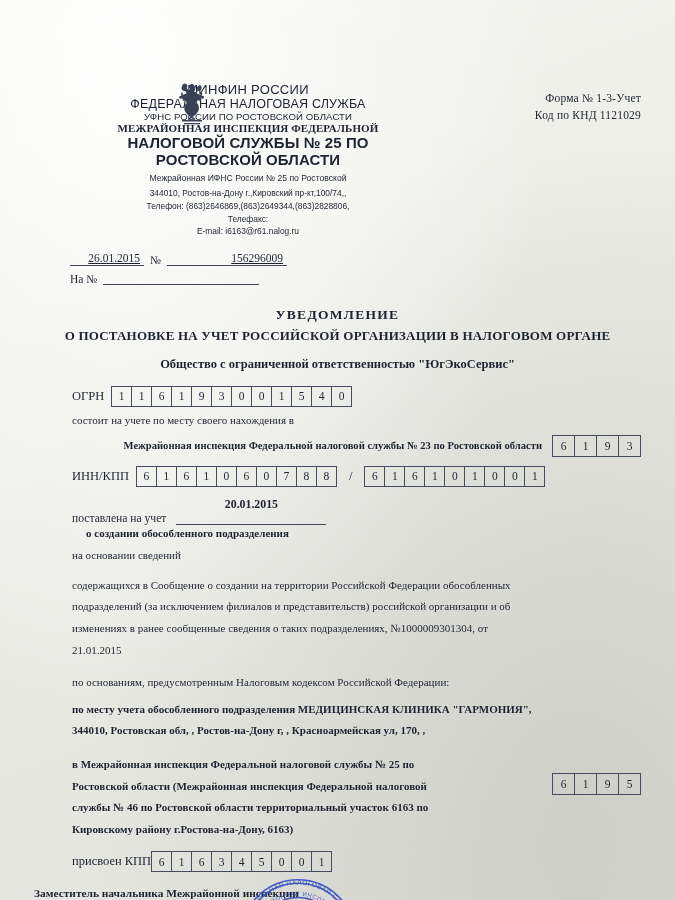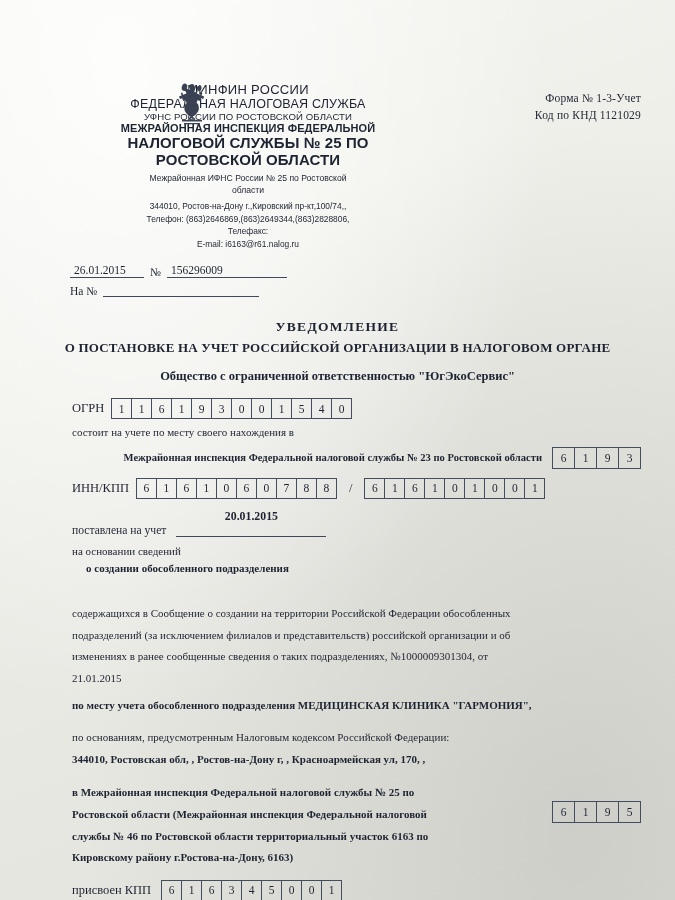--- a/index.html
+++ b/index.html
@@ -46,37 +46,38 @@
   }
   .org{
     margin-top:52px;
     text-align:center;
     width:400px;
     margin-left:14px;
   }
   .org .l1{font-size:13px;letter-spacing:.3px;font-family:"Liberation Sans",sans-serif;}
   .org .l2{font-size:12.5px;letter-spacing:.2px;font-family:"Liberation Sans",sans-serif;}
   .org .l3{font-size:9.6px;letter-spacing:.1px;font-family:"Liberation Sans",sans-serif;}
-  .org .l4{font-size:11px;font-weight:bold;letter-spacing:.1px;font-family:Liberation Sans, sans-serif;}
+  .org .l4{font-size:11px;font-weight:bold;letter-spacing:.1px;font-family:Liberation Serif, serif;}
   .org .l5{font-size:15px;font-weight:bold;letter-spacing:.1px;font-family:"Liberation Sans",sans-serif;}
   .org .small{font-size:8.6px;line-height:1.45;font-family:"Liberation Sans",sans-serif;}
   .org .addr{font-size:8.4px;line-height:1.5;font-family:"Liberation Sans",sans-serif;}
   .org div{margin:0;}
   
   .datarow{
     margin-top:14px;
     margin-left:36px;
     font-size:11.5px;
   }
   .datarow .line1{display:flex;align-items:flex-end;gap:6px;}
   .u{
     border-bottom:1px solid #41485c;
     display:inline-block;
-    text-align:left;
+    text-align:right;
     padding:0 4px 1px 4px;
+    text-decoration:underline;
   }
   .d-date{width:66px;}
   .d-num{width:112px;}
   .line2{margin-top:7px;display:flex;align-items:flex-end;gap:6px;}
   .d-na{width:148px;}
   
   .title{
     text-align:center;
     margin-top:22px;
     font-size:13.5px;
@@ -130,21 +131,21 @@
     display:flex;align-items:flex-end;gap:10px;margin-top:10px;font-size:11.6px;
   }
   .reg-date{
     border-bottom:1px solid #41485c;
     width:150px;text-align:center;font-weight:bold;font-size:11.8px;padding-bottom:12px;
   }
   .block-right{
     display:flex;justify-content:space-between;align-items:flex-start;
   }
   .block-right .leftcol{flex:1;}
-  .kpp-row{display:flex;align-items:center;gap:10px;margin-top:14px;}
+  .kpp-row{display:flex;align-items:center;margin-top:14px;}
   
   .sign{
     margin-top:13px;
     position:relative;
     font-size:11.4px;
     line-height:1.45;
     min-height:110px;
   }
   .sign .who{width:300px;font-weight:bold;}
   
@@ -177,21 +178,20 @@
       </div>
 
       <div class="org">
         <div class="l1">МИНФИН РОССИИ</div>
         <div class="l2">ФЕДЕРАЛЬНАЯ НАЛОГОВАЯ СЛУЖБА</div>
         <div class="l3">УФНС РОССИИ ПО РОСТОВСКОЙ ОБЛАСТИ</div>
         <div class="l4">МЕЖРАЙОННАЯ ИНСПЕКЦИЯ ФЕДЕРАЛЬНОЙ</div>
         <div class="l5">НАЛОГОВОЙ СЛУЖБЫ № 25 ПО</div>
         <div class="l5">РОСТОВСКОЙ ОБЛАСТИ</div>
         <div class="small" style="margin-top:4px">Межрайонная ИФНС России № 25 по Ростовской</div>
-        <div class="small">области</div>
         <div class="addr" style="margin-top:3px">344010,  Ростов-на-Дону г.,Кировский пр-кт,100/74,,</div>
         <div class="addr">Телефон: (863)2646869,(863)2649344,(863)2828806,</div>
         <div class="addr">Телефакс:</div>
         <div class="addr">E-mail: i6163@r61.nalog.ru</div>
       </div>
     </div>
 
     <div class="datarow">
       <div class="line1">
         <span class="u d-date">26.01.2015</span>
@@ -263,30 +263,30 @@
         <span class="cell">0</span>
         <span class="cell">0</span>
         <span class="cell">1</span>
       </span>
     </div>
 
     <div class="reg-row" style="margin-left:38px">
       <span>поставлена на учет</span>
       <span class="reg-date">20.01.2015</span>
     </div>
+    <div class="p bold" style="margin-left:52px;margin-top:1px">о создании обособленного подразделения</div>
     <div class="p" style="margin-left:38px;margin-top:7px">на основании сведений</div>
-    <div class="p bold" style="margin-left:52px;margin-top:1px">о создании обособленного подразделения</div>
-
-    <div class="p" style="margin-left:38px;margin-top:30px">содержащихся в  Сообщение о создании на территории Российской Федерации обособленных</div>
+
+    <div class="p" style="margin-left:38px;margin-top:14px">содержащихся в  Сообщение о создании на территории Российской Федерации обособленных</div>
     <div class="p" style="margin-left:38px">подразделений (за исключением филиалов и представительств) российской организации и об</div>
     <div class="p" style="margin-left:38px">изменениях в ранее сообщенные сведения о таких подразделениях, №1000009301304, от</div>
     <div class="p" style="margin-left:38px">21.01.2015</div>
 
+    <div class="p" style="margin-left:38px;margin-top:17px">по основаниям, предусмотренным Налоговым кодексом Российской Федерации:</div>
     <div class="p bold" style="margin-left:38px;margin-top:11px">по месту учета обособленного подразделения МЕДИЦИНСКАЯ КЛИНИКА "ГАРМОНИЯ",</div>
-    <div class="p" style="margin-left:38px;margin-top:17px">по основаниям, предусмотренным Налоговым кодексом Российской Федерации:</div>
     <div class="p bold" style="margin-left:38px">344010, Ростовская обл, , Ростов-на-Дону г, , Красноармейская ул, 170, ,</div>
 
     <div class="block-right" style="margin-left:38px;margin-top:18px">
       <div class="leftcol">
         <div class="p bold" style="margin-top:0">в Межрайонная инспекция Федеральной налоговой службы № 25 по</div>
         <div class="p bold">Ростовской области (Межрайонная инспекция Федеральной налоговой</div>
         <div class="p bold">службы № 46 по Ростовской области территориальный участок 6163 по</div>
         <div class="p bold">Кировскому району г.Ростова-на-Дону, 6163)</div>
       </div>
       <div class="tail-cells" style="margin-top:16px">

